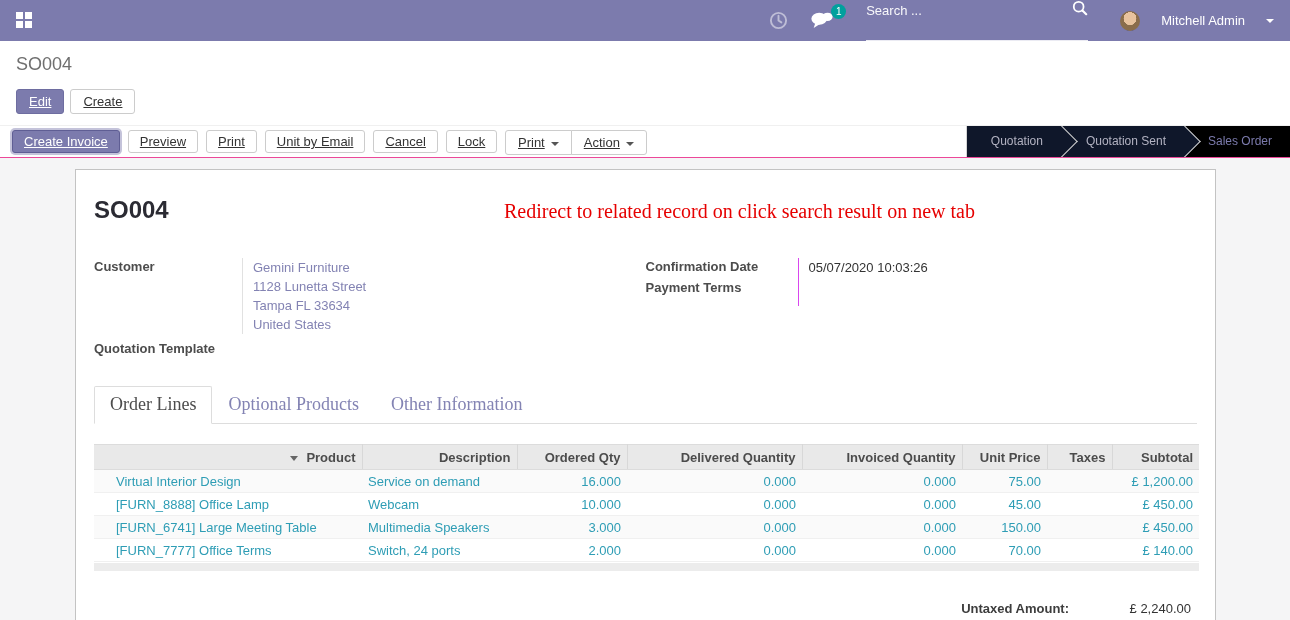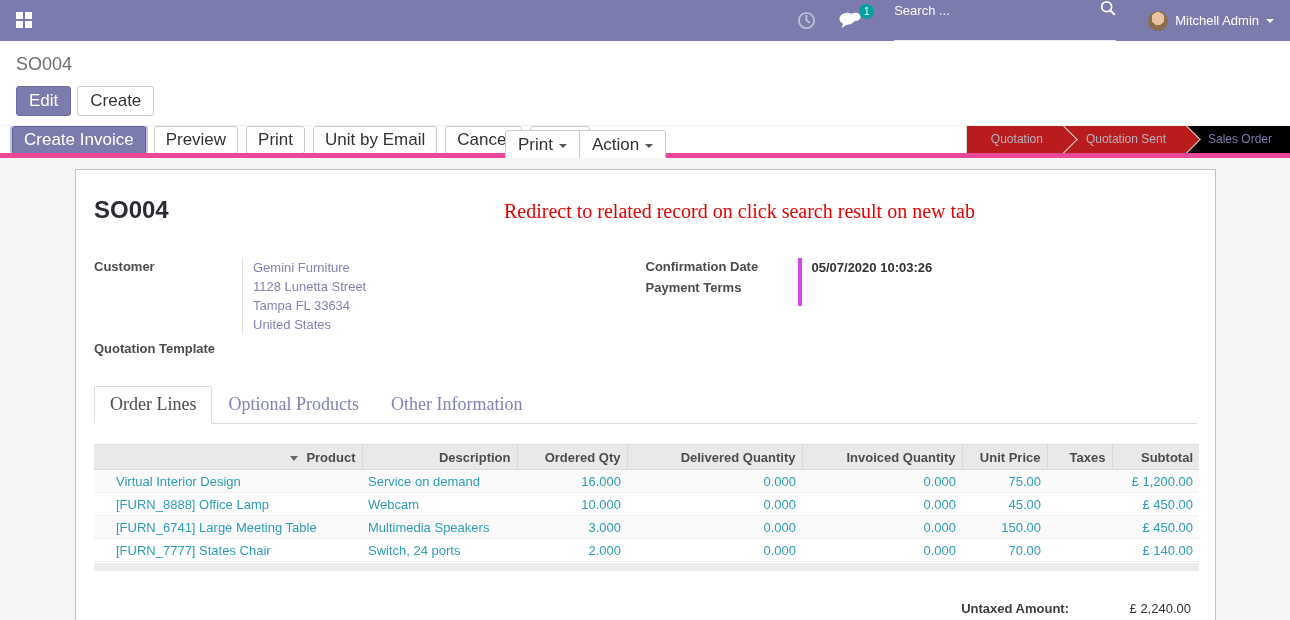--- a/index.html
+++ b/index.html
@@ -15,54 +15,54 @@
   .nav-right { margin-left:auto; display:flex; align-items:center; gap:22px; }
   .icon-btn { position:relative; cursor:pointer; display:flex; align-items:center; }
   .badge { position:absolute; top:-7px; right:-12px; min-width:15px; height:15px;
            background:var(--badge,#00a09d); color:#fff; border-radius:50%; font-size:10px;
            display:flex; align-items:center; justify-content:center; padding:0 3px; }
   .search-box { display:flex; align-items:center; width:222px;
                 border-bottom:1px solid rgba(255,255,255,.85); padding-bottom:20px; margin:0 10px; }
   .search-box input { flex:1; background:transparent; border:none; outline:none; color:#fff;
                       font-size:13px; font-family:inherit; }
   .search-box input::placeholder { color:rgba(255,255,255,.95); }
-  .user-menu { display:flex; align-items:center; gap:7px; cursor:pointer; font-size:13px; }
+  .user-menu { display:flex; align-items:center; gap:21px; cursor:pointer; font-size:13px; }
   .avatar { width:20px; height:20px; border-radius:50%;
             background:radial-gradient(circle at 50% 38%, #e8c39e 0 40%, #8a6d4b 41% 75%, #5d4a33 76%); }
   .caret-down { width:0; height:0; border-left:4px solid transparent; border-right:4px solid transparent;
                 border-top:4px solid #fff; display:inline-block; }
 
   
   .control-panel { background:#fff; padding:13px 16px 10px; position:relative; }
   .breadcrumb { font-size:18px; color:#6f6f6f; }
   .cp-buttons { margin-top:12px; display:flex; gap:6px; align-items:center; height:28px; }
-  .btn { font-size:17px; padding:4px 12px; border:1px solid #ccc; border-radius:3px;
-         background:#fff; color:#333; cursor:pointer; font-family:inherit; }
+  .btn { font-size:13px; padding:4px 12px; border:1px solid #ccc; border-radius:3px;
+         background:#fff; color:#333; cursor:pointer; font-family:inherit;text-decoration:underline; }
   .btn.primary { background:var(--brand,#7c7bad); border-color:#6e6da0; color:#fff; }
   .btn-group-center { position:absolute; left:505px; top:89px; display:flex; }
   .btn-group-center .btn { border-radius:0; }
   .btn-group-center .btn:first-child { border-radius:3px 0 0 3px; }
   .btn-group-center .btn:last-child { border-radius:0 3px 3px 0; margin-left:-1px; }
   .dd-caret { display:inline-block; width:0; height:0; border-left:4px solid transparent;
               border-right:4px solid transparent; border-top:4px solid #555; margin-left:6px;
               vertical-align:middle; }
   .pager { position:absolute; right:14px; top:95px; display:flex; align-items:center; gap:18px;
            font-size:13px; color:#444; }
   .pager .chev { color:#555; font-size:14px; cursor:pointer; font-weight:bold; }
 
   
-  .statusbar { background:#fff; border-bottom:5px solid #ec4899; border-top:1px solid #f0f0f0;
+  .statusbar { background:#fff; border-bottom:1px solid #ec4899; border-top:1px solid #f0f0f0;
                height:33px; display:flex; justify-content:space-between; align-items:center;
                overflow:hidden; }
   .sb-left { display:flex; gap:8px; padding-left:12px; align-items:center; }
   .sb-left .btn { padding:3px 11px; }
   .btn.focus-ring { box-shadow:0 0 0 2px rgba(124,123,173,.45); border-color:#5f5e94; }
   .steps { display:flex; height:33px; align-items:stretch; }
   .step { position:relative; padding:0 18px 0 24px; line-height:32px; font-size:12px;
-          color:#b3b3c2; background:#b91c1c; cursor:pointer; border-left:1px solid #e2e2e2; }
+          color:#b3b3c2; background:#0f172a; cursor:pointer; border-left:1px solid #e2e2e2; }
   .step:first-child { border-left:1px solid #d5d5d5; }
   .step .arrow { position:absolute; right:-12px; top:4.5px; width:23px; height:23px;
                  transform:rotate(45deg); background:inherit;
                  border-top:1px solid #d5d5d5; border-right:1px solid #d5d5d5; z-index:5; }
   .step.s0 { z-index:4; } .step.s1 { z-index:3; } .step.s2 { z-index:2; }
   .step.active { background:#000000; color:var(--brand,#7c7bad); font-weight:normal; border-left:none; }
 
   
   .content { position:relative; height:425px; background:#f5f5f6; }
   .sheet { position:absolute; left:75px; top:11px; width:1141px; height:600px;
@@ -75,21 +75,21 @@
   .group { width:50%; font-size:13px; }
   .g-row { display:flex; }
   .g-label { font-weight:bold; color:#4c4c4c; padding-top:1px; }
   .group.left .g-label { width:148px; }
   .group.right .g-label { width:152px; }
   .g-value { flex:1; padding-left:10px; }
   .bordered { border-left:1px solid #e1e1e1; }
   .link-block div { color:var(--muted-link,#8383b3); line-height:19px; cursor:pointer; }
   .plain-value { color:#333; line-height:19px; }
   .qt-row { margin-top:6px; }
-  .right-col-values { border-left:4px solid #d946ef; min-height:48px;font-weight:bold; }
+  .right-col-values { border-left:1px solid #d946ef; min-height:48px; }
   .pt-empty { height:24px; }
 
   
   .tabs { margin-top:30px; border-bottom:1px solid #ddd; display:flex; padding-left:0; }
   .tab { font-size:18px; padding:7px 15px 8px; cursor:pointer; color:var(--muted-link,#8383b3);
          border:1px solid transparent; margin-bottom:-1px;font-family:Liberation Serif, serif; }
   .tab.active { color:#4c4c4c; background:#fff; border-color:#ddd #ddd #fff #ddd;
                 border-radius:2px 2px 0 0; }
 
   
@@ -288,21 +288,21 @@
           <td style="padding-left:22px">[FURN_6741] Large Meeting Table</td>
           <td>Multimedia Speakers</td>
           <td class="num">3.000</td>
           <td class="num">0.000</td>
           <td class="num">0.000</td>
           <td class="num">150.00</td>
           <td></td>
           <td class="num">£ 450.00</td>
         </tr>
         <tr>
-          <td style="padding-left:22px">[FURN_7777] States Chair</td>
+          <td style="padding-left:22px">[FURN_7777] Office Terms</td>
           <td>Switch, 24 ports</td>
           <td class="num">2.000</td>
           <td class="num">0.000</td>
           <td class="num">0.000</td>
           <td class="num">70.00</td>
           <td></td>
           <td class="num">£ 140.00</td>
         </tr>
       </tbody>
     </table>

